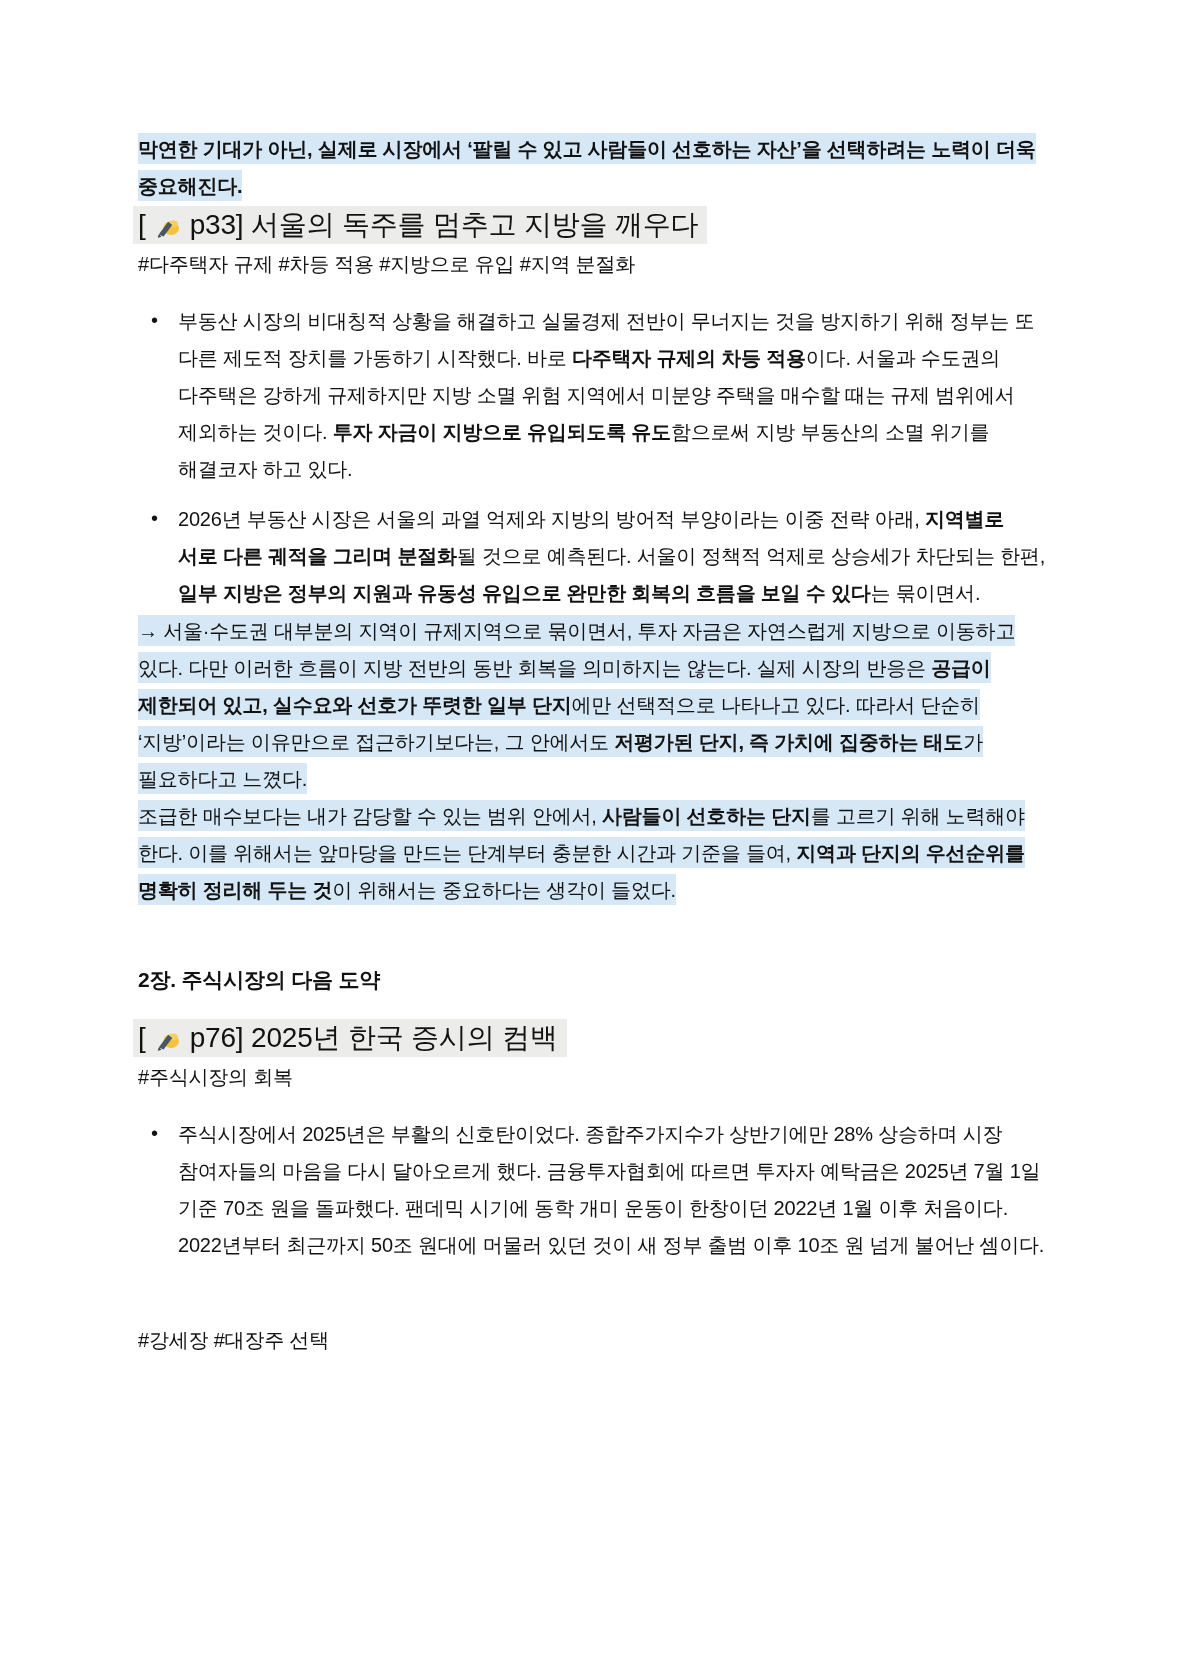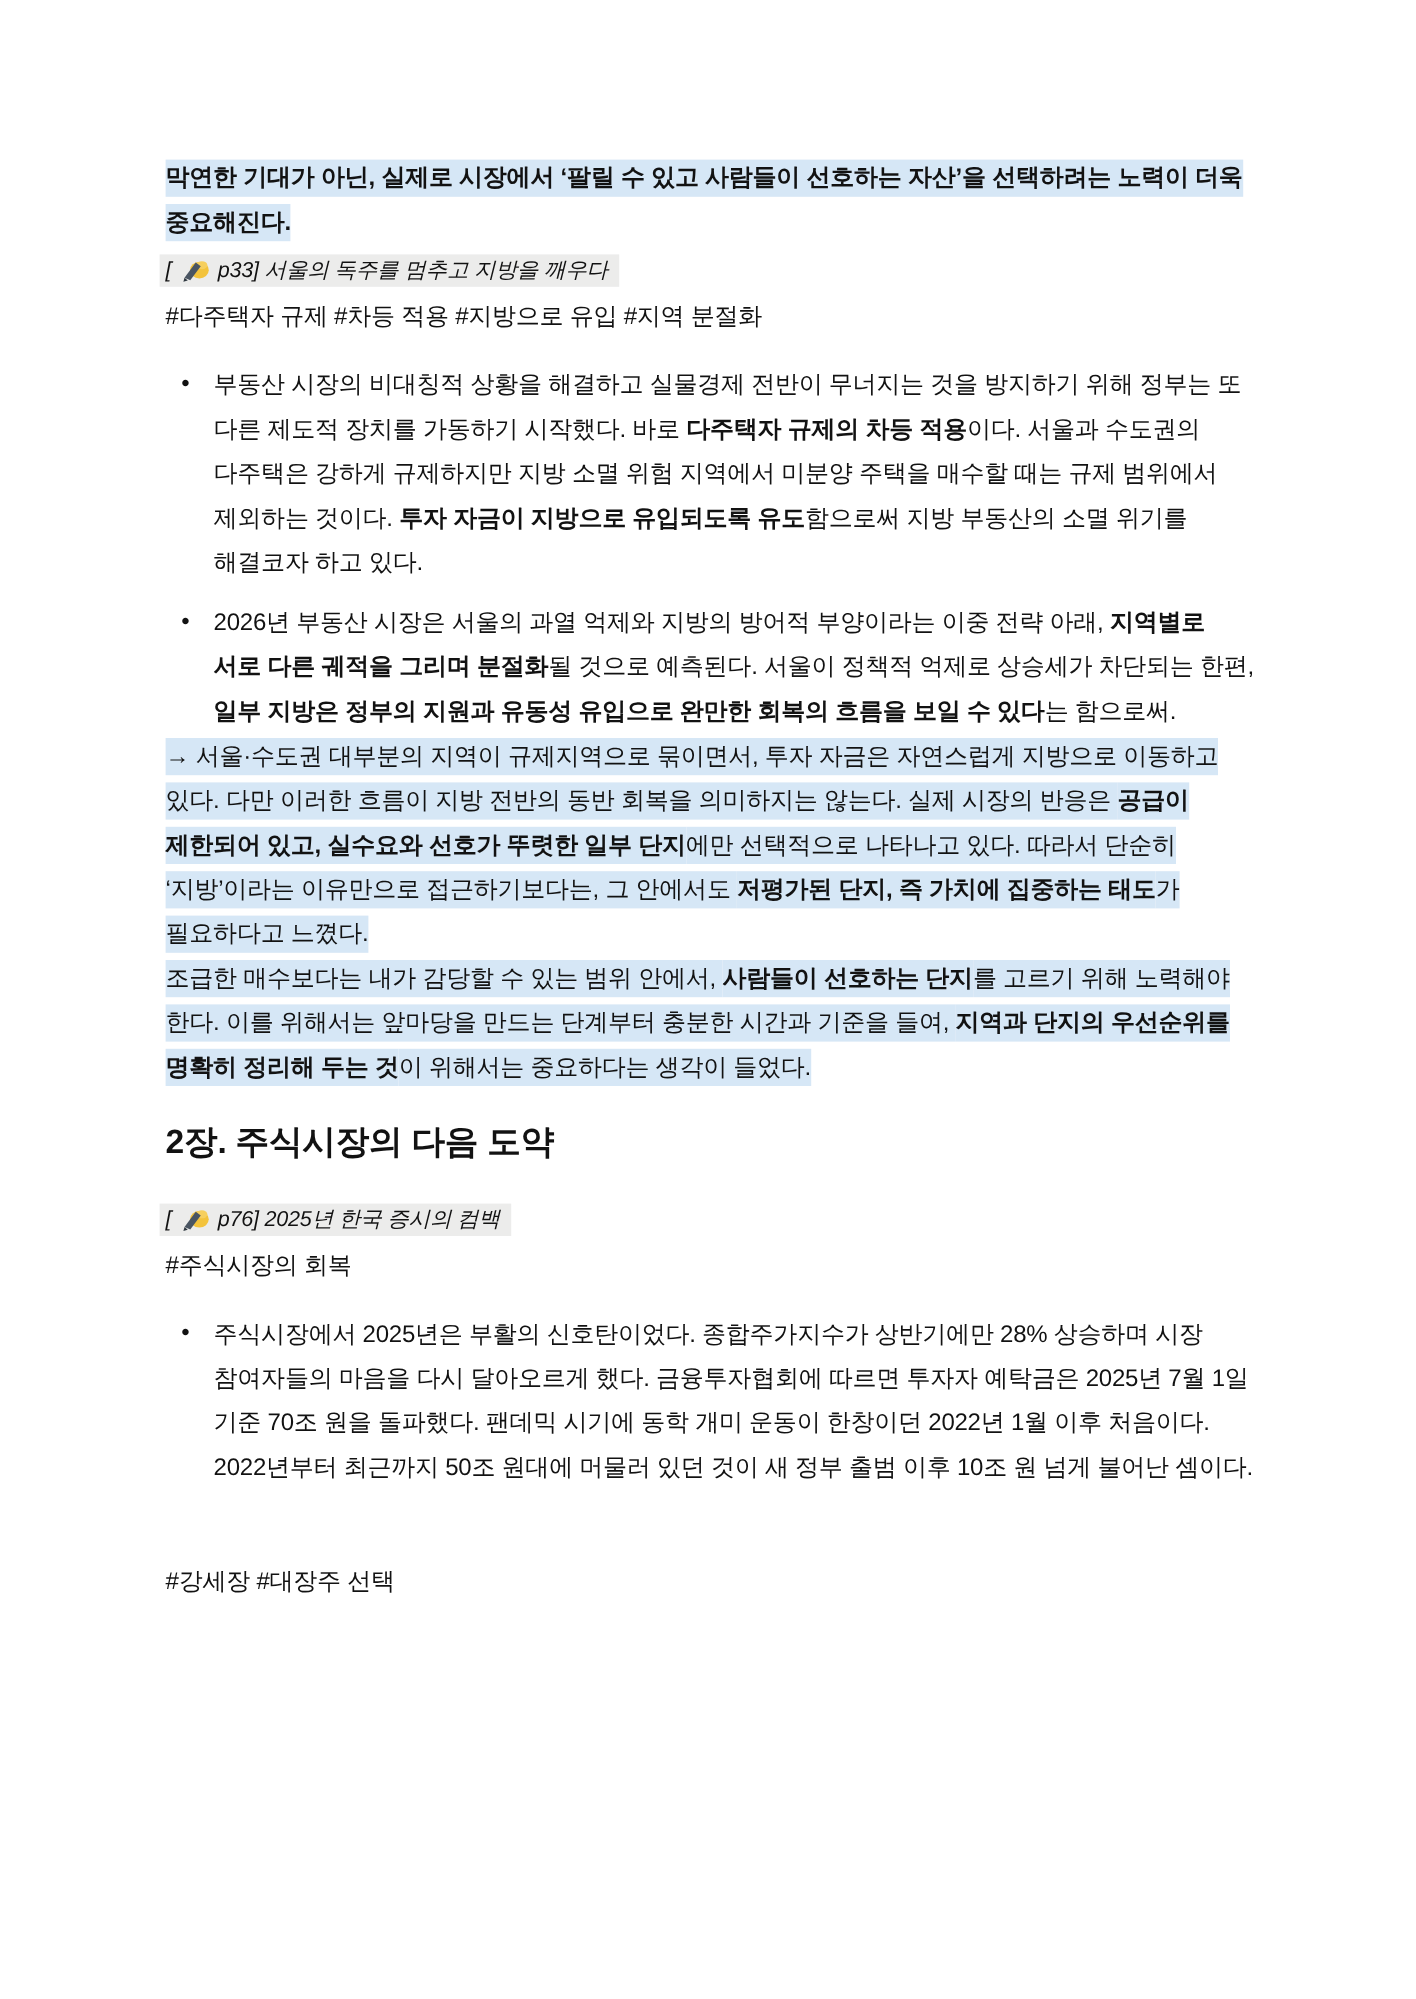--- a/index.html
+++ b/index.html
@@ -11,29 +11,29 @@
   .content{
     position:absolute;left:138px;top:130px;width:908px;
     font-size:20px;line-height:37px;letter-spacing:-0.2px;
     word-break:keep-all;
   }
   .content p{margin:0;}
   .b{font-weight:700;}
   .hl-blue{background:var(--hl-blue,#d6e7f6);padding:4.5px 0;box-decoration-break:clone;-webkit-box-decoration-break:clone;}
   .paragraph{margin-top:6px;}
   .paragraph.lead{margin-top:0;}
-  .note{margin-top:8px;font-size:18px;line-height:42px;font-style:italic;}
+  .note{margin-top:8px;font-size:28px;line-height:42px;}
   .note-hl{background:var(--hl-gray,#ececeb);padding:3px 9px 4px 5px;margin-left:-5px;box-decoration-break:clone;-webkit-box-decoration-break:clone;}
   .wh-icon{display:inline-block;width:25px;height:25px;vertical-align:-4px;margin:0 2px;}
   .hashtags{margin-top:6px;}
   .bullets{list-style:none;margin:20px 0 0 0;padding:0 0 0 40px;}
   .bullets li{position:relative;}
   .bullets li + li{margin-top:13px;}
   .bullets li::before{content:"\2022";position:absolute;left:-27px;top:-1px;font-size:20px;}
-  .chapter{margin-top:24px;font-size:28px;font-weight:700;line-height:40px;}
+  .chapter{margin-top:52px;font-size:21px;font-weight:700;line-height:40px;}
   .spacer{height:58px;}
   .footer{
     position:absolute;left:51px;right:52px;top:1586px;
     display:flex;justify-content:space-between;align-items:center;
     font-size:15px;color:var(--footer,#8f8f8f);letter-spacing:0;
   }
 </style>
 </head>
 <body>
 
@@ -42,21 +42,21 @@
       <p class="paragraph lead"><span class="b hl-blue">막연한 기대가 아닌, 실제로 시장에서 ‘팔릴 수 있고 사람들이 선호하는 자산’을 선택하려는 노력이 더욱 중요해진다.</span></p>
       <p class="note"><span class="note-hl">[ <svg class="wh-icon" viewBox="0 0 24 24" aria-hidden="true">
             <ellipse cx="15.5" cy="14.5" rx="7.5" ry="6.6" fill="#f3c33c"></ellipse>
             <ellipse cx="17.5" cy="10.5" rx="4.4" ry="3.2" fill="#f6cf5e"></ellipse>
             <path d="M3.6 20.6 L12.6 8.4 L16.6 11.4 L8.2 22.6 Z" fill="#4a5562"></path>
             <path d="M3.6 20.6 L2.7 23.8 L6.2 22.8 Z" fill="#2f3840"></path>
           </svg> p33] 서울의 독주를 멈추고 지방을 깨우다</span></p>
       <p class="hashtags">#다주택자 규제 #차등 적용 #지방으로 유입 #지역 분절화</p>
       <ul class="bullets">
         <li><span>부동산 시장의 비대칭적 상황을 해결하고 실물경제 전반이 무너지는 것을 방지하기 위해 정부는 또 다른 제도적 장치를 가동하기 시작했다. 바로 </span><span class="b">다주택자 규제의 차등 적용</span><span>이다. 서울과 수도권의 다주택은 강하게 규제하지만 지방 소멸 위험 지역에서 미분양 주택을 매수할 때는 규제 범위에서 제외하는 것이다. </span><span class="b">투자 자금이 지방으로 유입되도록 유도</span><span>함으로써 지방 부동산의 소멸 위기를 해결코자 하고 있다.</span></li>
-        <li><span>2026년 부동산 시장은 서울의 과열 억제와 지방의 방어적 부양이라는 이중 전략 아래, </span><span class="b">지역별로 서로 다른 궤적을 그리며 분절화</span><span>될 것으로 예측된다. 서울이 정책적 억제로 상승세가 차단되는 한편, </span><span class="b">일부 지방은 정부의 지원과 유동성 유입으로 완만한 회복의 흐름을 보일 수 있다</span><span>는 함으로써.</span></li>
+        <li><span>2026년 부동산 시장은 서울의 과열 억제와 지방의 방어적 부양이라는 이중 전략 아래, </span><span class="b">지역별로 서로 다른 궤적을 그리며 분절화</span><span>될 것으로 예측된다. 서울이 정책적 억제로 상승세가 차단되는 한편, </span><span class="b">일부 지방은 정부의 지원과 유동성 유입으로 완만한 회복의 흐름을 보일 수 있다</span><span>는 묶이면서.</span></li>
       </ul>
       <p class="paragraph"><span class="hl-blue">→ 서울·수도권 대부분의 지역이 규제지역으로 묶이면서, 투자 자금은 자연스럽게 지방으로 이동하고 있다. 다만 이러한 흐름이 지방 전반의 동반 회복을 의미하지는 않는다. 실제 시장의 반응은 </span><span class="b hl-blue">공급이 제한되어 있고, 실수요와 선호가 뚜렷한 일부 단지</span><span class="hl-blue">에만 선택적으로 나타나고 있다. 따라서 단순히 ‘지방’이라는 이유만으로 접근하기보다는, 그 안에서도 </span><span class="b hl-blue">저평가된 단지, 즉 가치에 집중하는 태도</span><span class="hl-blue">가 필요하다고 느꼈다.</span></p>
       <p class="paragraph"><span class="hl-blue">조급한 매수보다는 내가 감당할 수 있는 범위 안에서, </span><span class="b hl-blue">사람들이 선호하는 단지</span><span class="hl-blue">를 고르기 위해 노력해야 한다. 이를 위해서는 앞마당을 만드는 단계부터 충분한 시간과 기준을 들여, </span><span class="b hl-blue">지역과 단지의 우선순위를 명확히 정리해 두는 것</span><span class="hl-blue">이 위해서는 중요하다는 생각이 들었다.</span></p>
       <h2 class="chapter">2장. 주식시장의 다음 도약</h2>
       <p class="note"><span class="note-hl">[ <svg class="wh-icon" viewBox="0 0 24 24" aria-hidden="true">
             <ellipse cx="15.5" cy="14.5" rx="7.5" ry="6.6" fill="#f3c33c"></ellipse>
             <ellipse cx="17.5" cy="10.5" rx="4.4" ry="3.2" fill="#f6cf5e"></ellipse>
             <path d="M3.6 20.6 L12.6 8.4 L16.6 11.4 L8.2 22.6 Z" fill="#4a5562"></path>
             <path d="M3.6 20.6 L2.7 23.8 L6.2 22.8 Z" fill="#2f3840"></path>
           </svg> p76] 2025년 한국 증시의 컴백</span></p>

